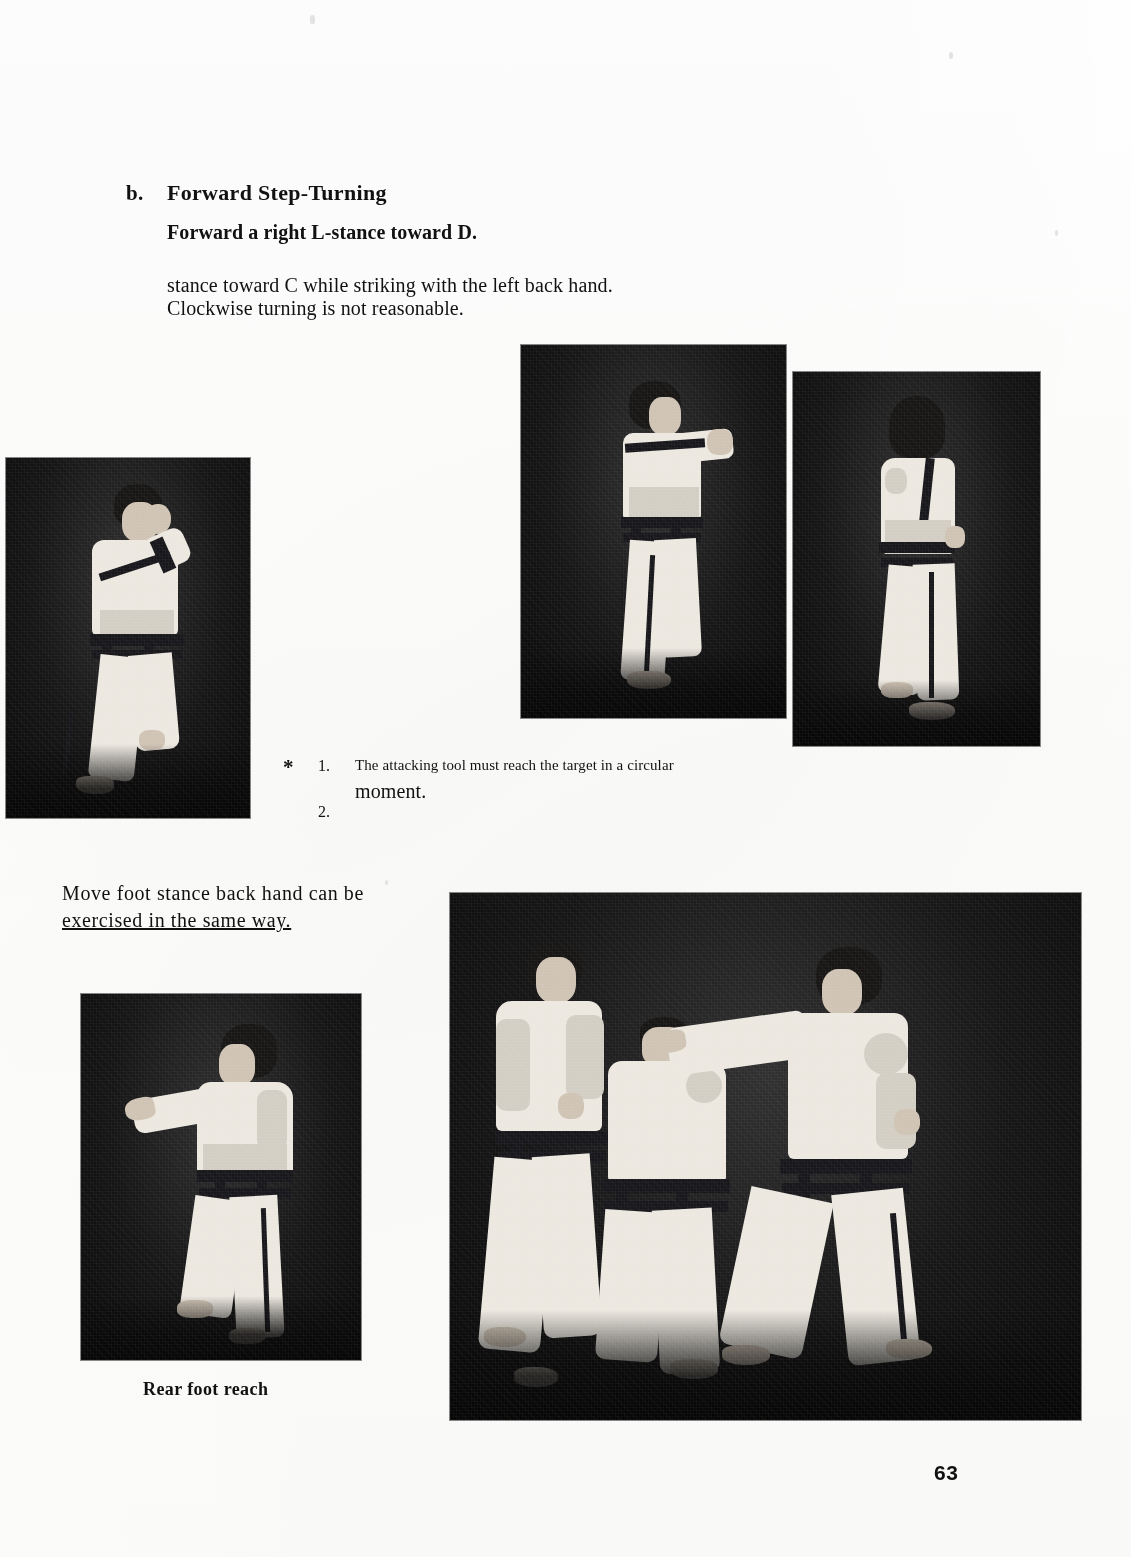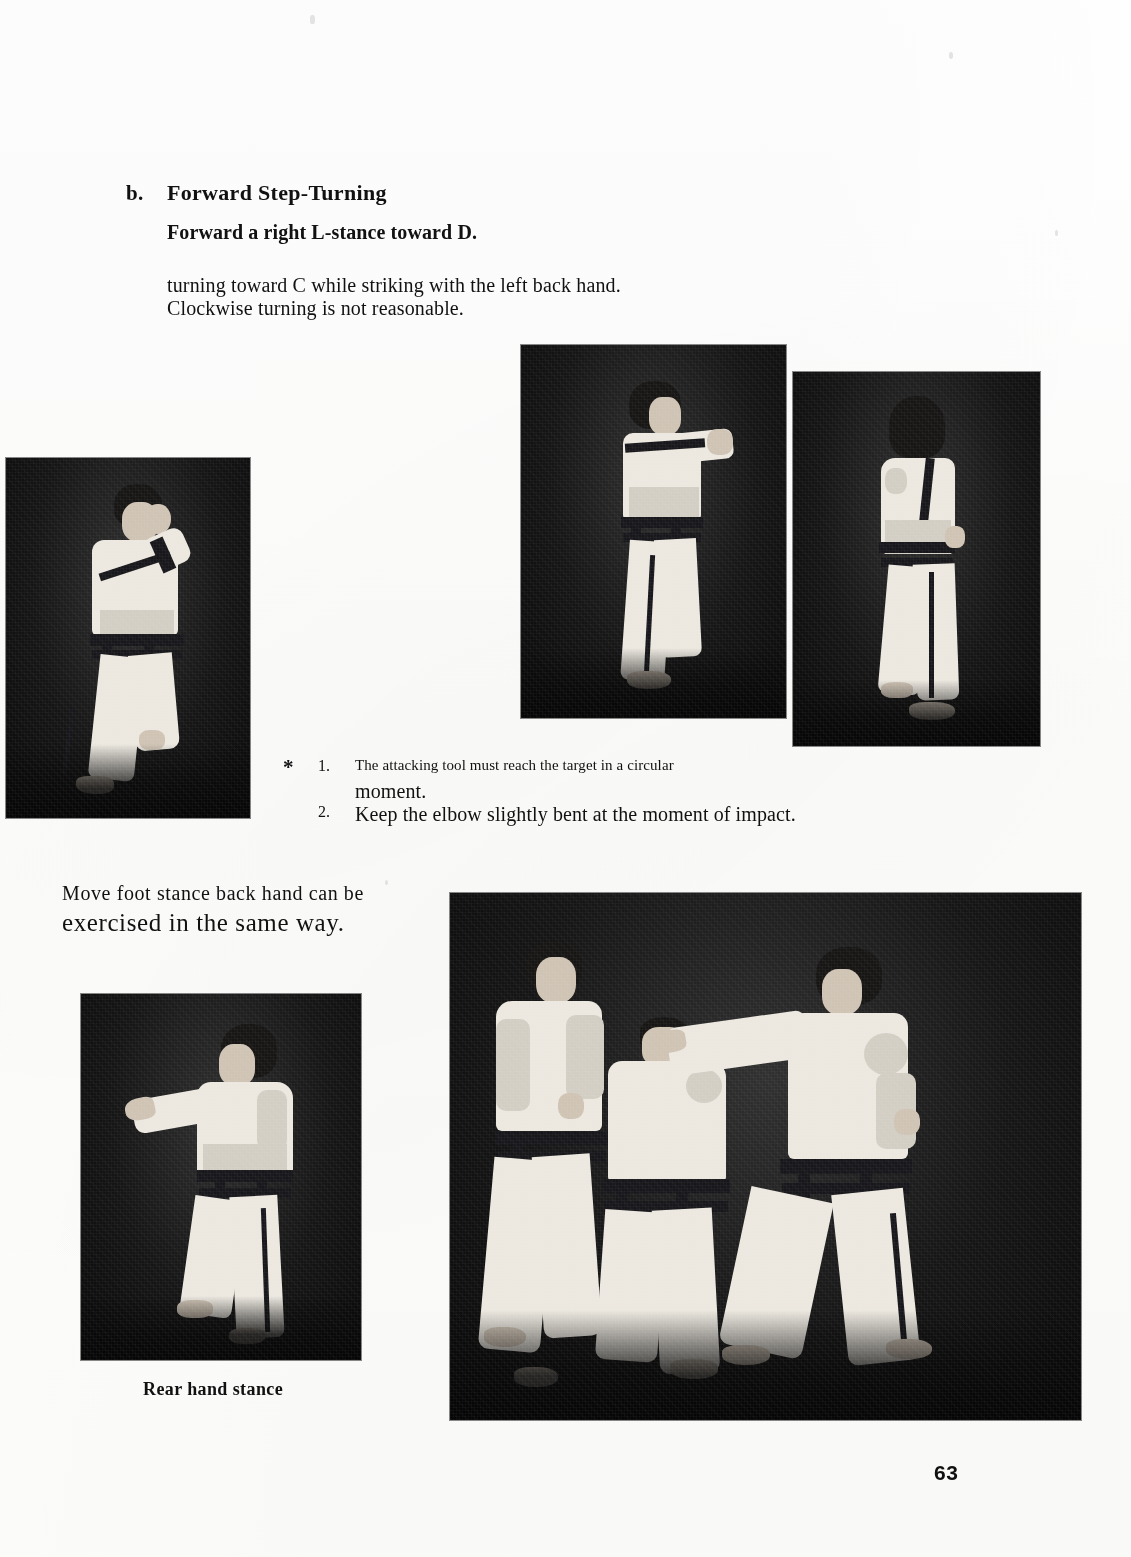--- a/index.html
+++ b/index.html
@@ -72,21 +72,21 @@
     font-size: 21px; font-weight: bold;
   }
   .note-n1 { left: 318px; top: 757px; position: absolute; }
   .note-n2 { left: 318px; top: 803px; position: absolute; }
   .note-t1a { left: 355px; top: 757px; position: absolute; font-size: 15px; letter-spacing:.1px;}
   .note-t1b { left: 355px; top: 780px; position: absolute; font-size: 20px; letter-spacing:.1px;}
   .note-t2  { left: 355px; top: 803px; position: absolute; font-size: 20px; letter-spacing:.1px;}
 
   
   .rfs-1 { left: 62px; top: 882px; font-size: 20px; letter-spacing: .6px; }
-  .rfs-2 { left: 62px; top: 909px; font-size: 25px; letter-spacing: .6px; }
+  .rfs-2 { left: 62px; top: 909px; font-size: 20px; letter-spacing: .6px; text-decoration: underline; }
 
   .caption-rfs {
     left: 143px; top: 1379px;
     font-size: 18px; font-weight: bold;
     letter-spacing: .4px;
   }
 
   .page-number {
     left: 934px; top: 1461px;
     font-family: "Liberation Sans", "DejaVu Sans", sans-serif;
@@ -139,21 +139,21 @@
 
   <div class="speck" style="left:310px;top:15px;width:5px;height:9px;border-radius:40%;"></div>
   <div class="speck" style="left:949px;top:52px;width:4px;height:7px;border-radius:40%;"></div>
   <div class="speck" style="left:1055px;top:230px;width:3px;height:6px;"></div>
   <div class="speck" style="left:385px;top:880px;width:3px;height:5px;"></div>
 
   <div class="txt sec-letter">b.</div>
   <div class="txt sec-title">Forward  Step-Turning</div>
 
   <div class="txt lead-bold">Forward a right L-stance toward D.</div>
-  <div class="txt body-line l2">turning toward C while striking with the left back hand.</div>
+  <div class="txt body-line l2">stance toward C while striking with the left back hand.</div>
   <div class="txt body-line l3">Clockwise turning is not reasonable.</div>
 
   <div class="photo" style="left:6px;top:458px;width:244px;height:360px;">
     <div class="vign"></div>
     <div class="fig">
       <div class="hair" style="left:108px;top:26px;width:48px;height:44px;"></div>
       <div class="skin" style="left:116px;top:44px;width:36px;height:40px;border-radius:42%;"></div>
       <div class="skin" style="left:139px;top:46px;width:26px;height:30px;border-radius:48%;"></div>
       <div class="gi" style="left:86px;top:82px;width:86px;height:96px;border-radius:12px 16px 6px 6px;"></div>
       <div class="gi" style="left:140px;top:74px;width:42px;height:36px;transform:rotate(-24deg);border-radius:10px;"></div>
@@ -216,21 +216,20 @@
     </div>
     <div class="floor" style="height:66px;"></div>
     <div class="grain"></div>
   </div>
 
   <div class="txt asterisk">*</div>
   <div class="txt note-n1">1.</div>
   <div class="txt note-t1a">The attacking tool must reach the target in a circular</div>
   <div class="txt note-t1b">moment.</div>
   <div class="txt note-n2">2.</div>
-  <div class="txt note-t2">Keep the elbow slightly bent at the moment of impact.</div>
 
   <div class="txt rfs-1">Move foot stance back hand can be</div>
   <div class="txt rfs-2">exercised in the same way.</div>
 
   <div class="photo" style="left:81px;top:994px;width:280px;height:366px;">
     <div class="vign"></div>
     <div class="fig">
       <div class="hair" style="left:140px;top:30px;width:56px;height:54px;"></div>
       <div class="skin" style="left:138px;top:50px;width:36px;height:42px;border-radius:40%;"></div>
       <div class="gi" style="left:116px;top:88px;width:96px;height:94px;border-radius:14px 16px 6px 6px;"></div>
@@ -303,17 +302,17 @@
       <div class="gi" style="left:390px;top:298px;width:72px;height:172px;transform:rotate(-6deg);border-radius:0 0 10px 10px;"></div>
       <div class="stripe" style="left:446px;top:320px;width:6px;height:140px;transform:rotate(-5deg);"></div>
       <div class="skin" style="left:272px;top:452px;width:48px;height:20px;border-radius:35% 45% 45% 45%;"></div>
       <div class="skin" style="left:436px;top:446px;width:46px;height:20px;border-radius:35% 45% 45% 45%;"></div>
     </div>
 
     <div class="floor" style="height:110px;"></div>
     <div class="grain"></div>
   </div>
 
-  <div class="txt caption-rfs">Rear hand stance</div>
+  <div class="txt caption-rfs">Rear foot reach</div>
 
   <div class="txt page-number">63</div>
 
 </div>
 
 </body></html>

